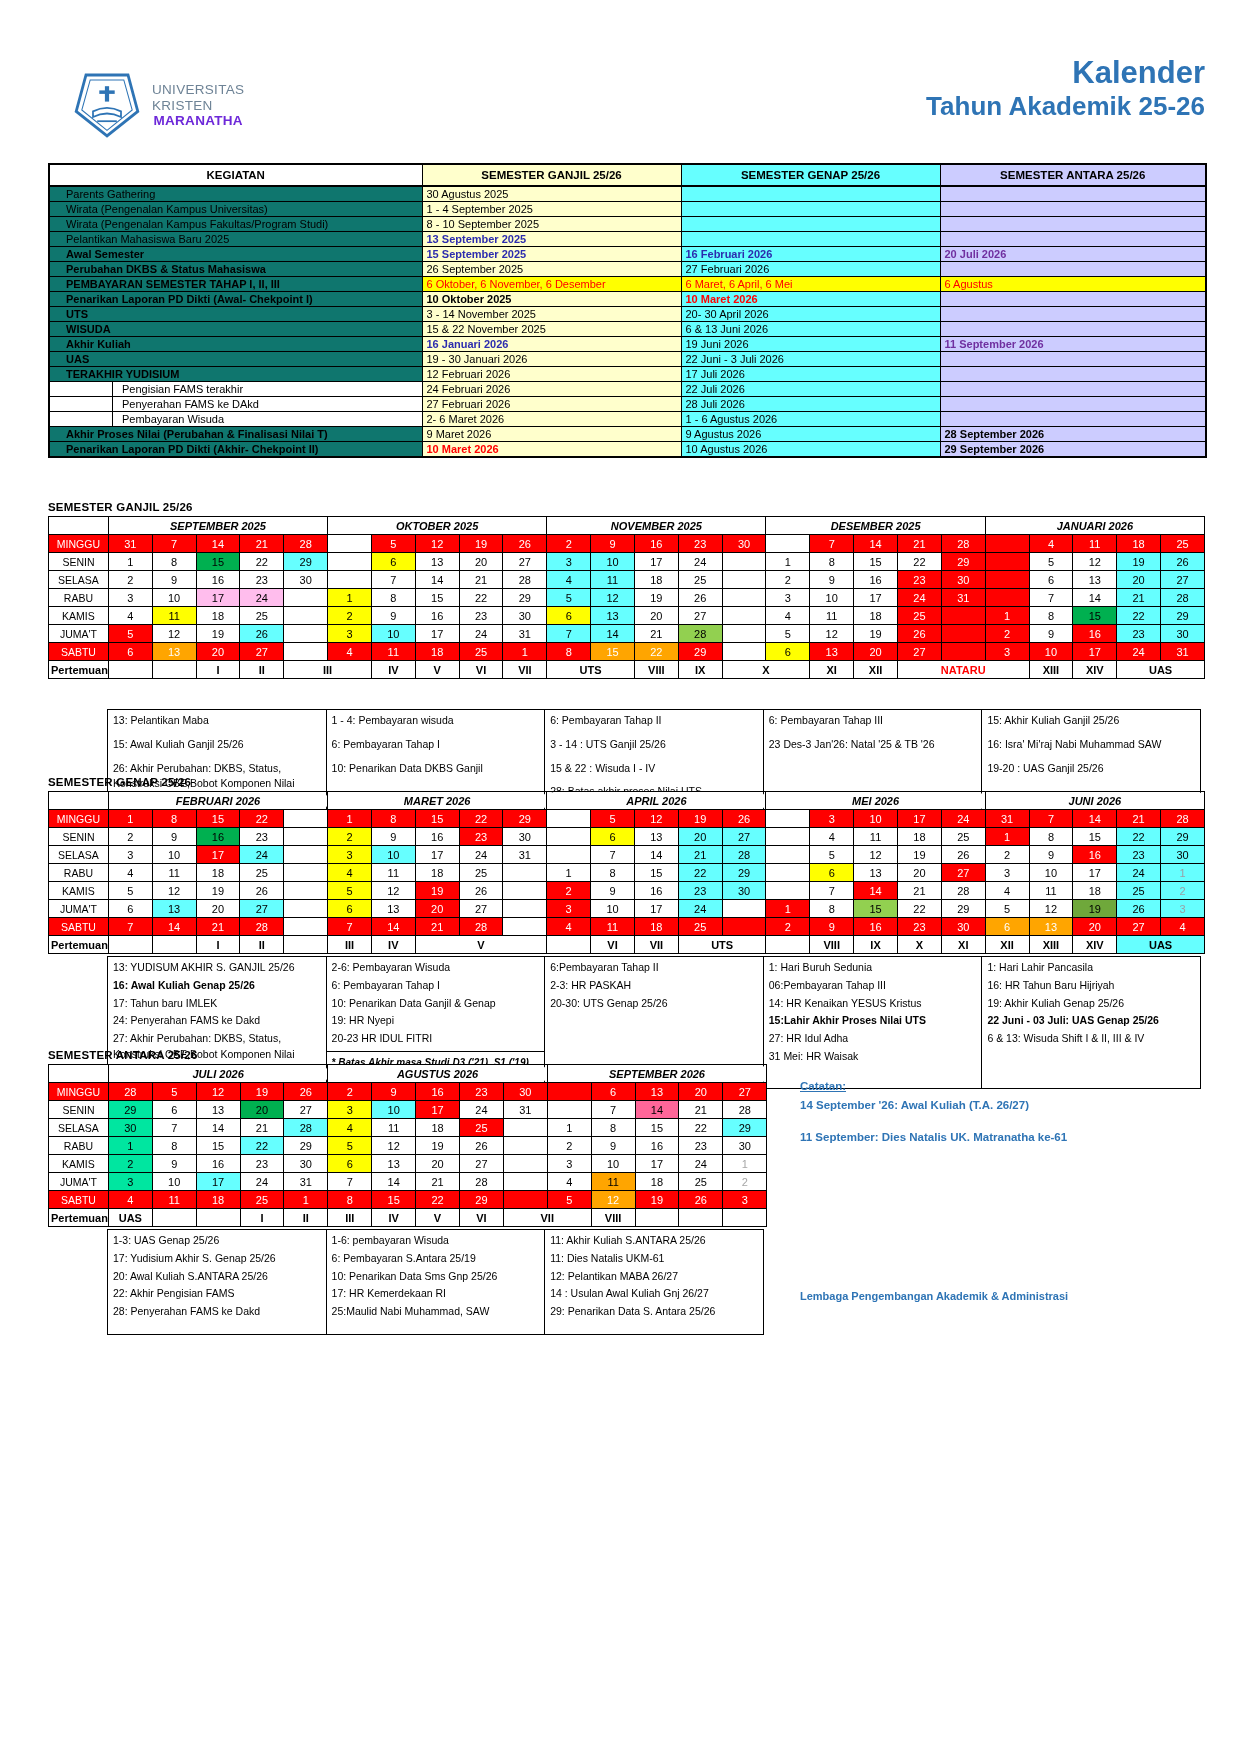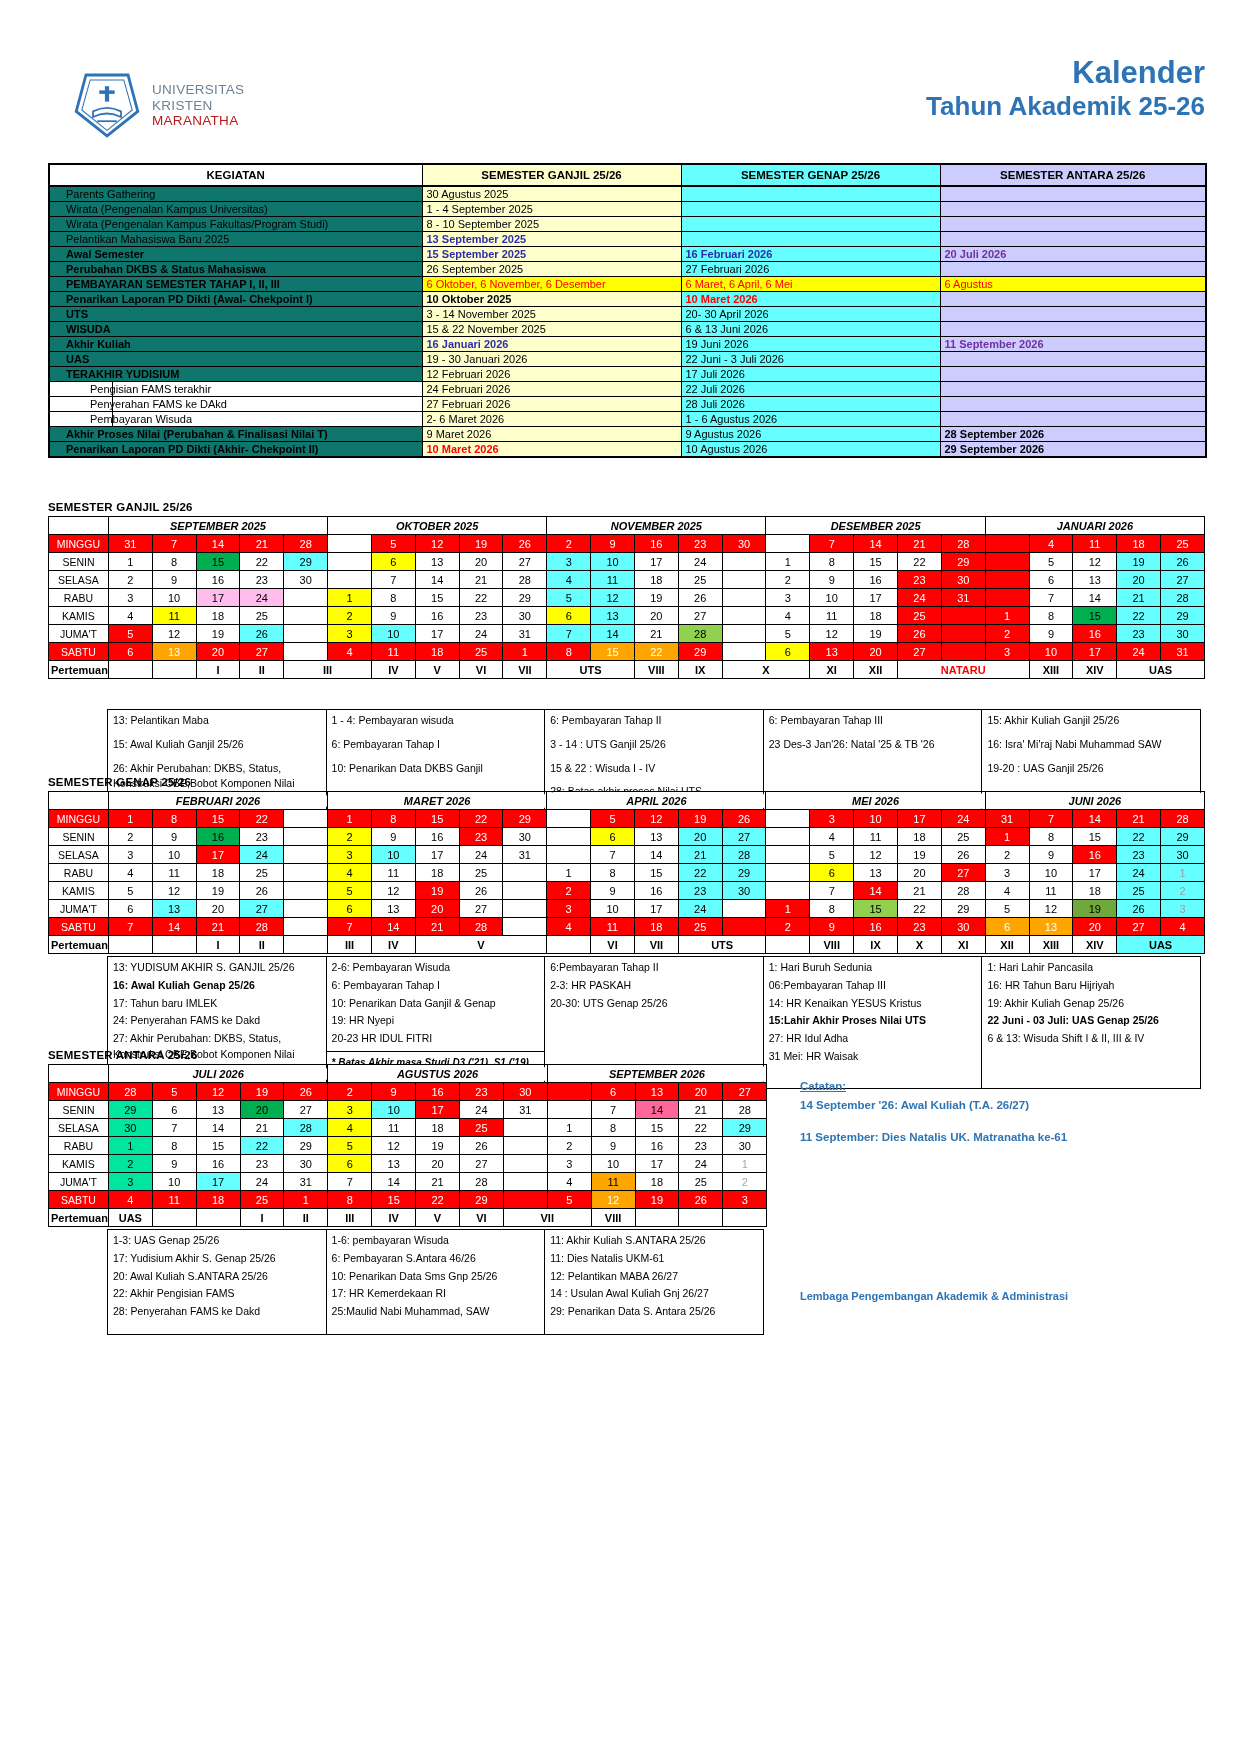--- a/index.html
+++ b/index.html
@@ -3,35 +3,35 @@
 <meta charset="utf-8">
 <style>
   html,body{margin:0;padding:0;}
   body{width:1241px;height:1755px;position:relative;background:#fff;
        font-family:"Liberation Sans",sans-serif;color:#000;overflow:hidden;}
 
   
   .logo{position:absolute;left:72px;top:68px;}
   .logo-text{position:absolute;left:152px;top:82px;font-size:13.5px;line-height:15.5px;
              color:#6E8396;letter-spacing:.3px;}
-  .logo-text .m{color:#b91c1c;font-weight:normal;}
+  .logo-text .m{color:#6d28d9;font-weight:bold;text-align:center;}
   .doc-title{position:absolute;right:36px;top:56px;text-align:right;color:#2E74B5;}
   .doc-title .l1{font-size:31px;font-weight:bold;line-height:34px;}
   .doc-title .l2{font-size:26px;font-weight:bold;line-height:32px;}
 
   
   #top-table{position:absolute;left:48px;top:163px;width:1157px;border-collapse:collapse;
              table-layout:fixed;border:2px solid #000;}
   #top-table th{border:1px solid #000;border-bottom:2px solid #000;height:20px;
                 font-size:11.5px;padding:0 3px;overflow:hidden;white-space:nowrap;}
   #top-table td{border:1px solid #000;height:14px;font-size:11px;padding:0 4px;
                 overflow:hidden;white-space:nowrap;}
   #top-table td.k{background:#0f766e;padding-left:16px;}
   #top-table td.k.bold{font-weight:bold;}
-  #top-table td.k.ind{padding-left:40px;
+  #top-table td.k.ind{padding-left:72px;
       background:linear-gradient(#000,#000) 62px 0/1px 100% no-repeat #fff;}
   .bg-ganjil{background:#FFFFCC;}
   .bg-genap{background:#66FFFF;}
   .bg-antara{background:#CCCCFF;}
   .bg-pay{background:#FFFF00;}
   .v-blue{color:#2C2CAE;font-weight:bold;}
   .v-purple{color:#7030A0;font-weight:bold;}
   .v-red{color:#FF0000;}
   .v-redb{color:#FF0000;font-weight:bold;}
   .v-b{font-weight:bold;margin-top:16px;}
@@ -998,21 +998,21 @@
       <div class="notes-row">
         <div class="nbox">
           <div class="nline">1-3: UAS Genap 25/26</div>
           <div class="nline">17: Yudisium Akhir S. Genap 25/26</div>
           <div class="nline">20: Awal Kuliah S.ANTARA 25/26</div>
           <div class="nline">22: Akhir Pengisian FAMS</div>
           <div class="nline">28: Penyerahan FAMS ke Dakd</div>
         </div>
         <div class="nbox">
           <div class="nline">1-6: pembayaran Wisuda</div>
-          <div class="nline">6: Pembayaran S.Antara 46/26</div>
+          <div class="nline">6: Pembayaran S.Antara 25/19</div>
           <div class="nline">10: Penarikan Data Sms Gnp 25/26</div>
           <div class="nline">17: HR Kemerdekaan RI</div>
           <div class="nline">25:Maulid Nabi Muhammad, SAW</div>
         </div>
         <div class="nbox">
           <div class="nline">11: Akhir Kuliah S.ANTARA 25/26</div>
           <div class="nline">11: Dies Natalis UKM-61</div>
           <div class="nline">12: Pelantikan MABA 26/27</div>
           <div class="nline">14 : Usulan Awal Kuliah Gnj 26/27</div>
           <div class="nline">29: Penarikan Data S. Antara 25/26</div>

